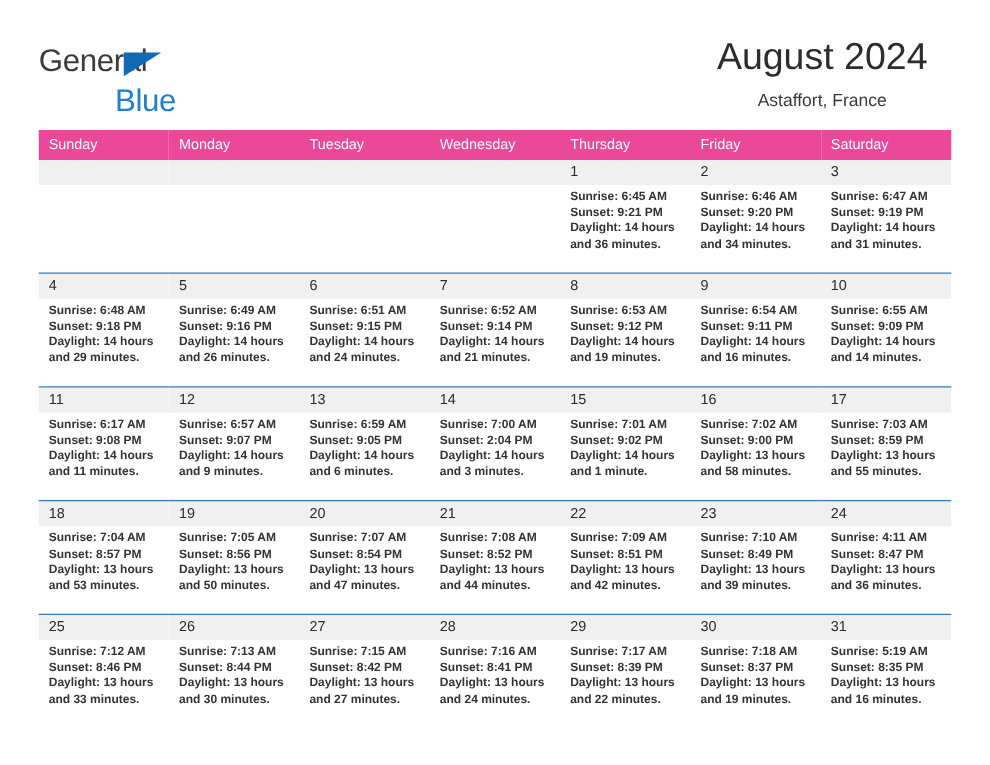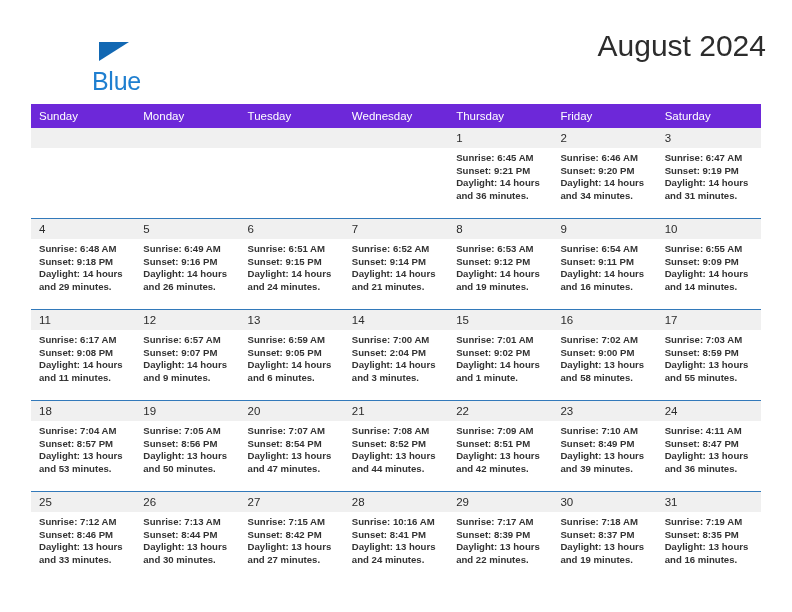--- a/index.html
+++ b/index.html
@@ -59,21 +59,21 @@
     left: 61px;
     top: 22px;
     font-size: 25px;
     color: #1f7fd0;
     letter-spacing: -0.3px;
     line-height: 27px;
     margin-top: 10px;
   }
   .title-block {
     position: absolute;
-    right: 26px;
+    right: 50px;
     top: 28px;
     text-align: center;
   }
   .cal-title {
     font-size: 30px;
     color: #2c2c2c;
     line-height: 36px;
     font-weight: normal;
     margin: 0;
   }
@@ -87,21 +87,21 @@
   
   .cal {
     position: absolute;
     left: 31px;
     top: 104px;
     width: 730px;
     border-collapse: collapse;
     table-layout: fixed;
   }
   .cal th {
-    background: #6d28d9;
+    background: #ec4899;
     color: #ffffff;
     font-size: 11.5px;
     font-weight: normal;
     text-align: left;
     padding: 6px 0 6px 8px;
     height: 11px;
     border: none;
   }
   .cal td {
     vertical-align: top;
@@ -137,25 +137,27 @@
     white-space: normal;
   }
 </style>
 </head>
 <body>
 
 <div class="page">
 
   <div class="top">
     <div class="logo">
+      <span class="logo-general">General</span>
       <span class="logo-tri"></span>
       <span class="logo-blue">Blue</span>
     </div>
     <div class="title-block">
       <h1 class="cal-title">August 2024</h1>
+      <div class="cal-subtitle">Astaffort, France</div>
     </div>
   </div>
 
   <table class="cal">
     <thead>
       <tr id="weekday-row">
           <th>Sunday</th>
           <th>Monday</th>
           <th>Tuesday</th>
           <th>Wednesday</th>
@@ -425,21 +427,21 @@
             <div class="info">
               <div>Sunrise: 7:15 AM</div>
               <div>Sunset: 8:42 PM</div>
               <div>Daylight: 13 hours</div>
               <div>and 27 minutes.</div>
             </div>
           </td>
           <td>
             <div class="daynum">28</div>
             <div class="info">
-              <div>Sunrise: 10:16 AM</div>
+              <div>Sunrise: 7:16 AM</div>
               <div>Sunset: 8:41 PM</div>
               <div>Daylight: 13 hours</div>
               <div>and 24 minutes.</div>
             </div>
           </td>
           <td>
             <div class="daynum">29</div>
             <div class="info">
               <div>Sunrise: 7:17 AM</div>
               <div>Sunset: 8:39 PM</div>
@@ -452,21 +454,21 @@
             <div class="info">
               <div>Sunrise: 7:18 AM</div>
               <div>Sunset: 8:37 PM</div>
               <div>Daylight: 13 hours</div>
               <div>and 19 minutes.</div>
             </div>
           </td>
           <td>
             <div class="daynum">31</div>
             <div class="info">
-              <div>Sunrise: 7:19 AM</div>
+              <div>Sunrise: 5:19 AM</div>
               <div>Sunset: 8:35 PM</div>
               <div>Daylight: 13 hours</div>
               <div>and 16 minutes.</div>
             </div>
           </td>
         </tr>
       </tbody>
   </table>
 
 </div>

